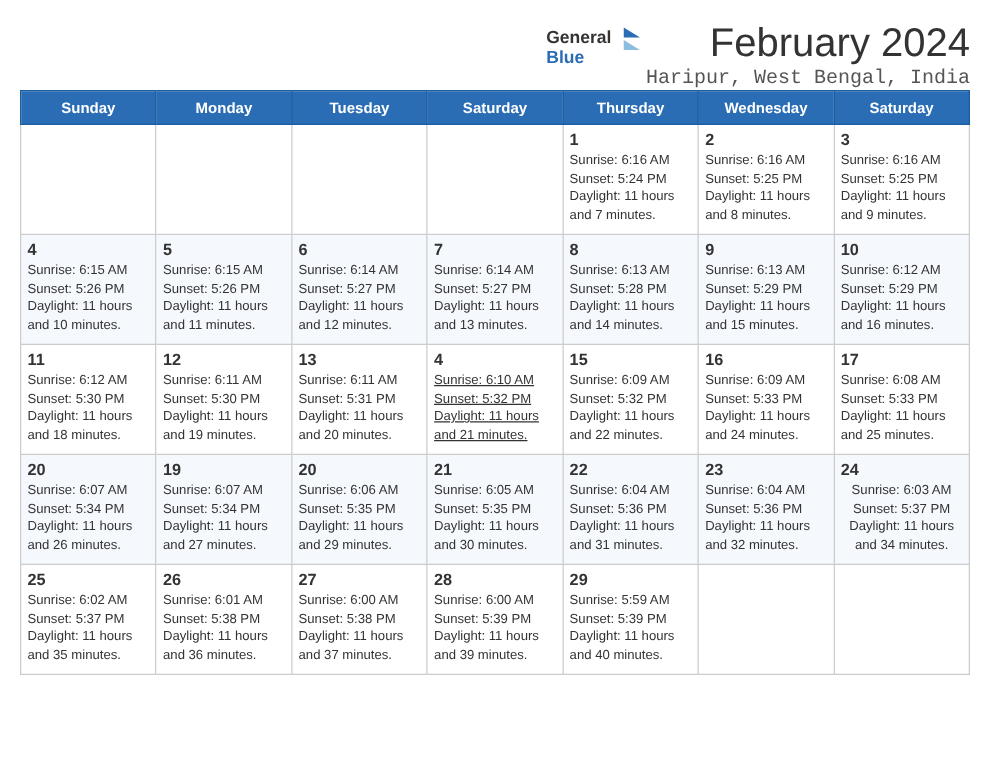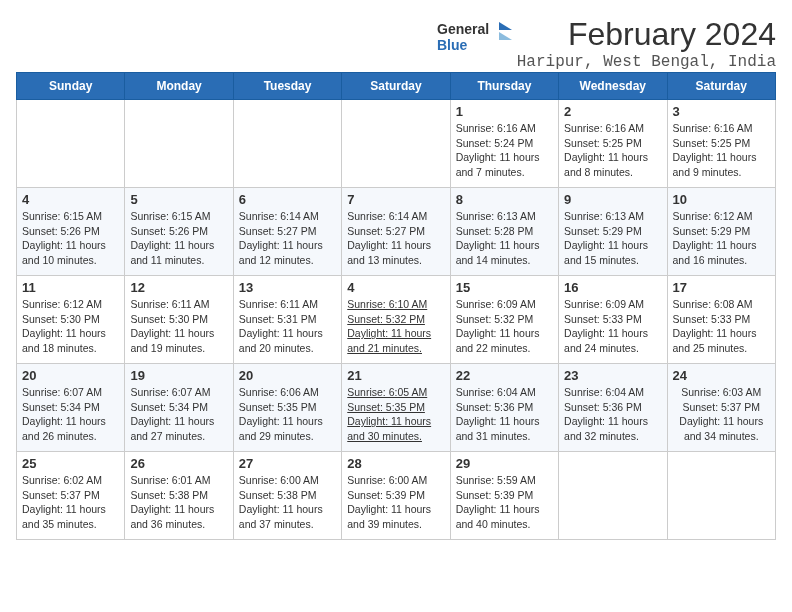--- a/index.html
+++ b/index.html
@@ -251,21 +251,21 @@
         </td>
         <td>
           <div class="day-number">20</div>
           <div class="day-info" style="white-space: pre-line;">Sunrise: 6:06 AM
 Sunset: 5:35 PM
 Daylight: 11 hours
 and 29 minutes.</div>
         </td>
         <td>
           <div class="day-number">21</div>
-          <div class="day-info" style="white-space: pre-line; text-decoration: underline;">Sunrise: 6:05 AM
+          <div class="day-info" style="white-space: pre-line;">Sunrise: 6:05 AM
 Sunset: 5:35 PM
 Daylight: 11 hours
 and 30 minutes.</div>
         </td>
         <td>
           <div class="day-number">22</div>
           <div class="day-info" style="white-space: pre-line;">Sunrise: 6:04 AM
 Sunset: 5:36 PM
 Daylight: 11 hours
 and 31 minutes.</div>

